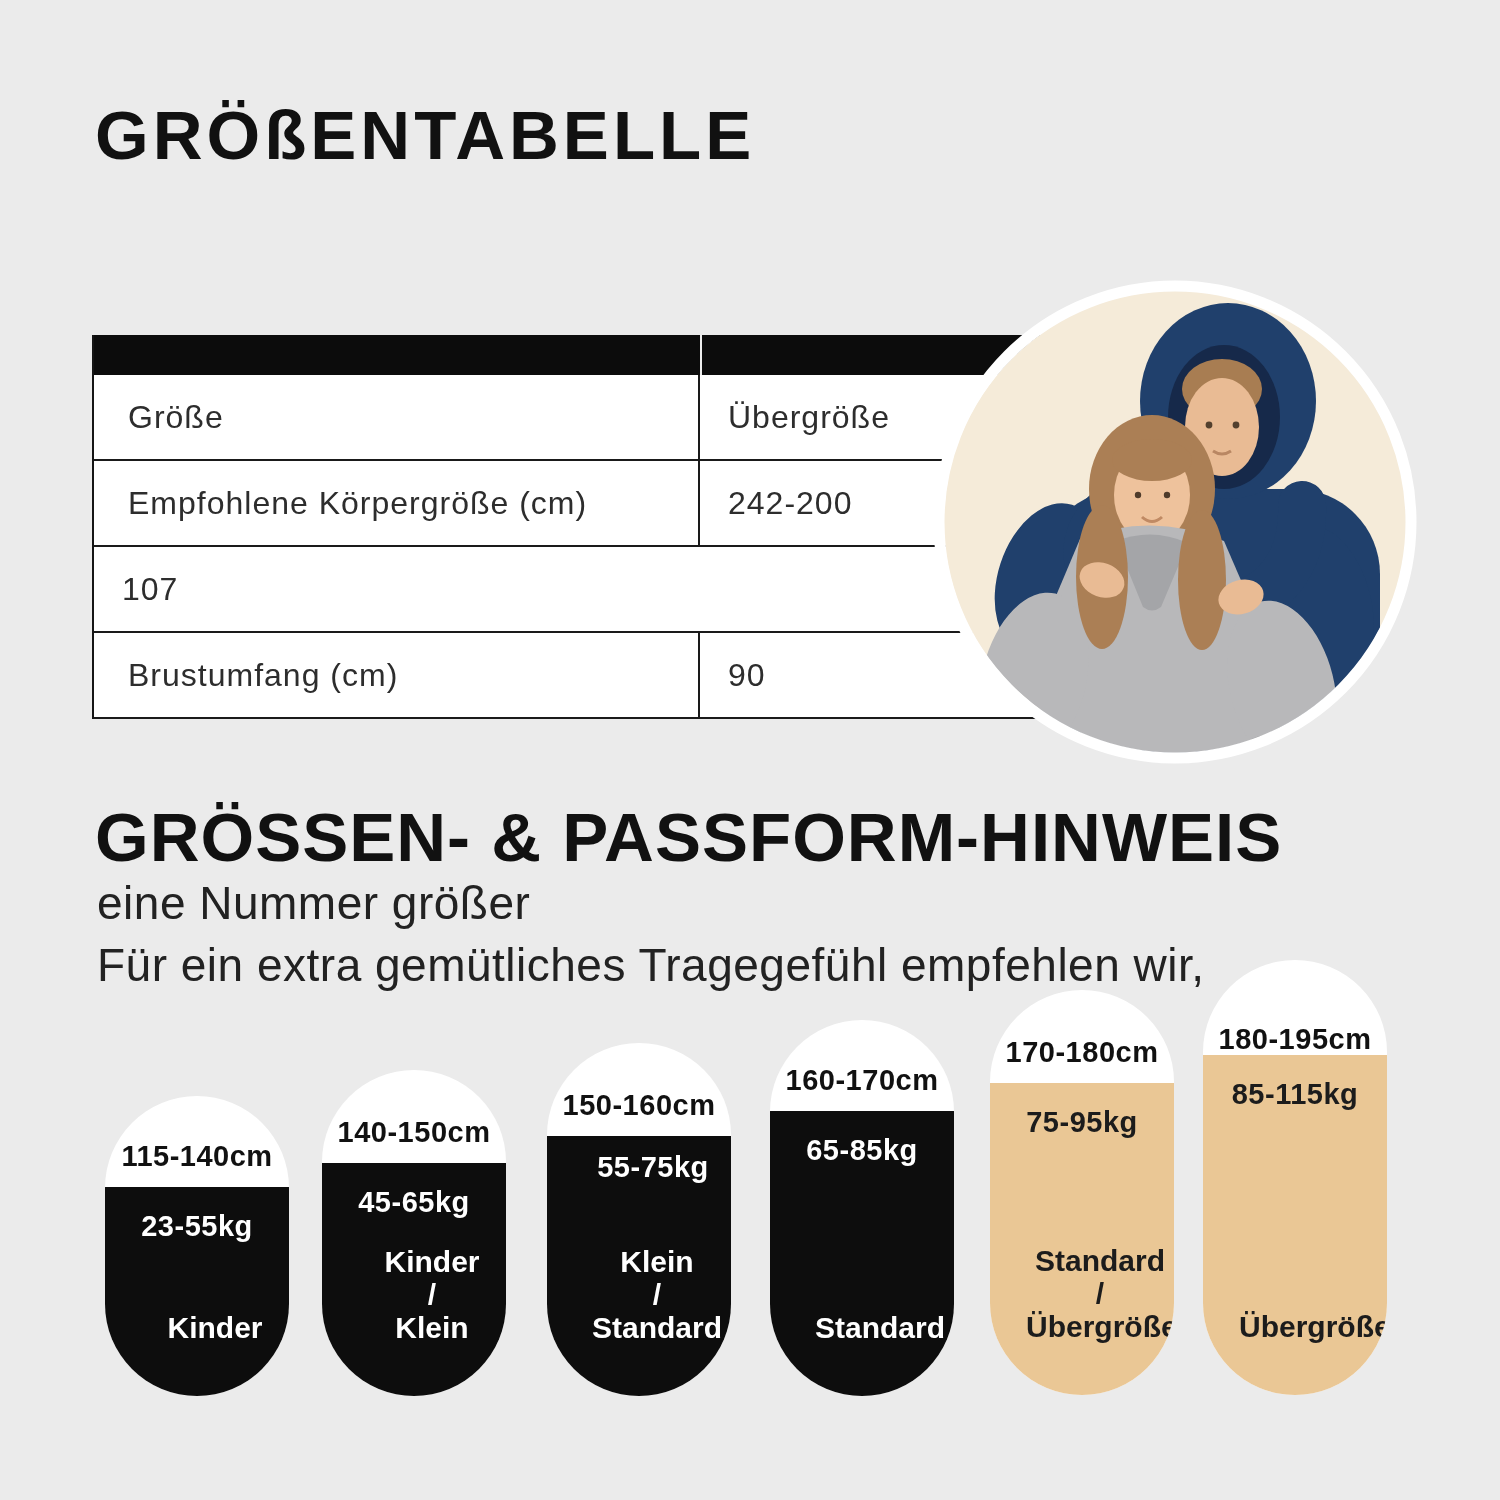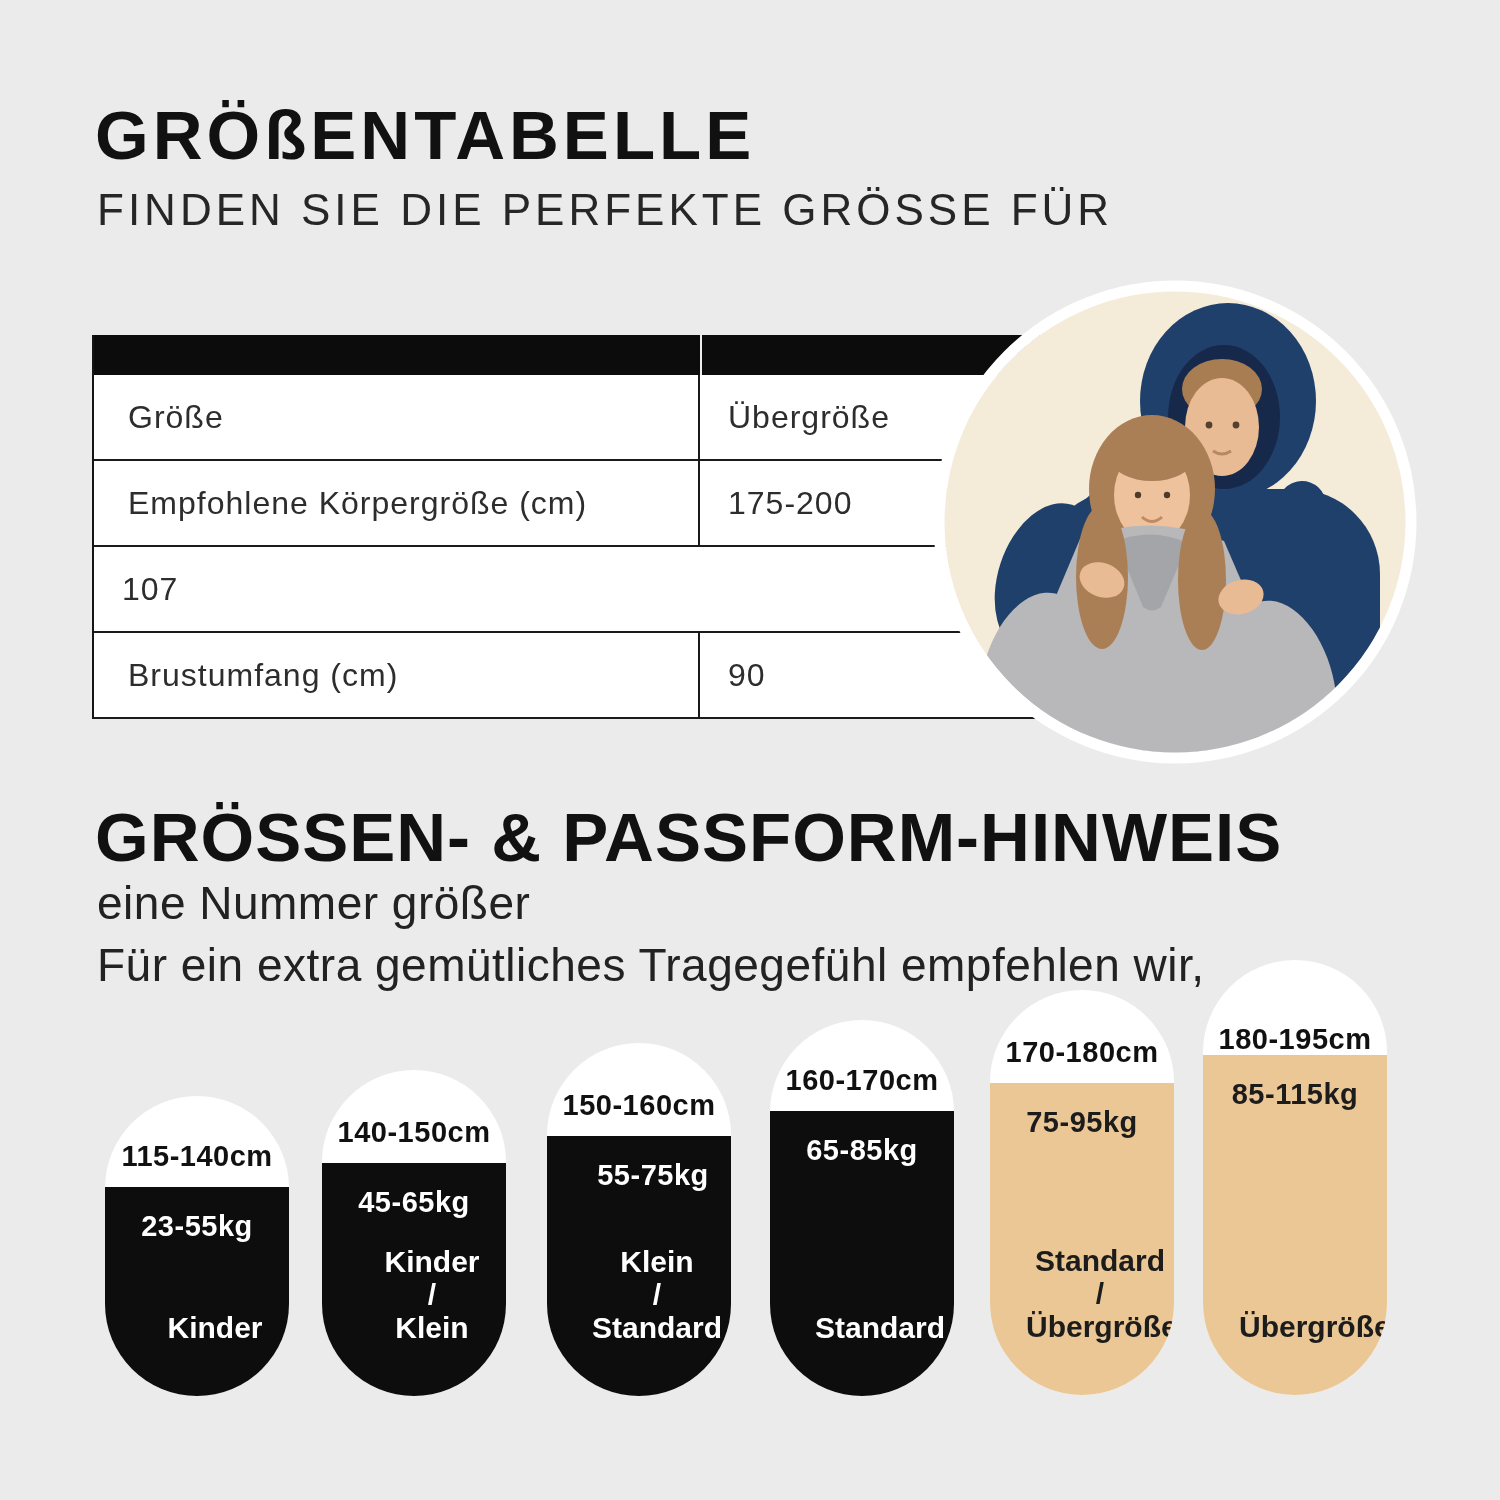--- a/index.html
+++ b/index.html
@@ -79,35 +79,34 @@
   .pill-name span{display:block;margin-left:36px;}
   .on-black{color:#ffffff;}
   .on-tan{color:#1c1c1c;}
 </style>
 </head>
 <body>
 
 <div class="abs big-title" style="left:95px;top:96px;">GRÖßENTABELLE</div>
 
 <div class="abs sub-caps" style="left:97px;top:178px;">
-  <div>FINDEN SIE DIE PERFEKTE GRÖSSE FÜR</div>
 </div>
 
 <div class="abs size-table">
   <div class="st-header">
     <div class="st-header-divider"></div>
   </div>
 
   <div class="st-row">
     <div class="st-label">Größe</div>
     <div class="st-value">Übergröße</div>
   </div>
   <div class="st-row">
     <div class="st-label">Empfohlene Körpergröße (cm)</div>
-    <div class="st-value">175-200</div>
+    <div class="st-value">242-200</div>
   </div>
   <div class="st-row">
     <div class="st-value">107</div>
   </div>
   <div class="st-row">
     <div class="st-label">Brustumfang (cm)</div>
     <div class="st-value">90</div>
   </div>
 </div>
 
@@ -188,21 +187,21 @@
   <div class="pill-name on-black">
     <span>Kinder</span>
     <span>/</span>
     <span>Klein</span>
   </div>
 </div>
 
 <div class="pill" style="left:547px;top:1043px;height:353px;">
   <div class="pill-body black" style="top:93px;"></div>
   <div class="pill-cm" style="top:43px;">150-160cm</div>
-  <div class="pill-kg on-black" style="top:113px;margin-left:28px;">55-75kg</div>
+  <div class="pill-kg on-black" style="top:105px;margin-left:28px;">55-75kg</div>
   <div class="pill-name on-black">
     <span>Klein</span>
     <span>/</span>
     <span>Standard</span>
   </div>
 </div>
 
 <div class="pill" style="left:770px;top:1020px;height:376px;">
   <div class="pill-body black" style="top:91px;"></div>
   <div class="pill-cm" style="top:41px;">160-170cm</div>

